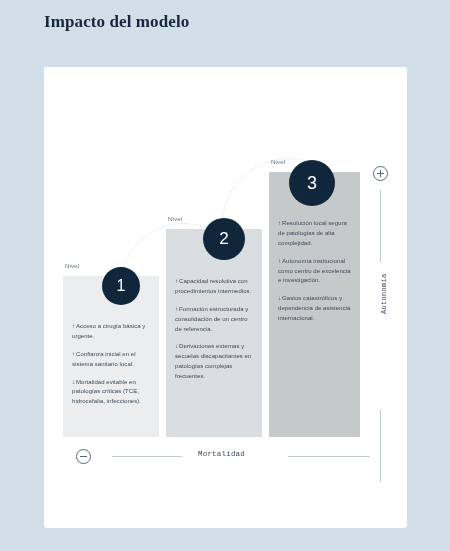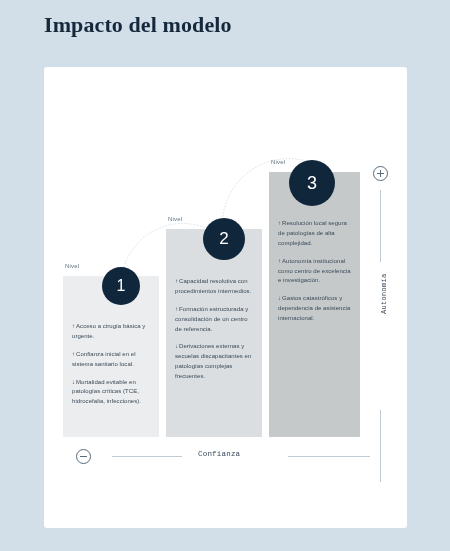--- a/index.html
+++ b/index.html
@@ -14,21 +14,21 @@
     overflow: hidden;
     position: relative;
   }
 
   
   #page-title {
     position: absolute;
     left: 44px;
     top: 12px;
     font-family: "Liberation Serif", serif;
-    font-size: 22px;
+    font-size: 17px;
     font-weight: 700;
     color: #16283c;
     letter-spacing: 0.1px;
     white-space: nowrap;
   }
 
   
   #panel {
     position: absolute;
     left: 44px;
@@ -279,21 +279,21 @@
         <path d="M3.5 6 L0 0 L7 0 Z" fill="#c2cbd2"></path>
       </svg>
     </div>
 
     <div id="x-axis">
       <div class="circ-icon minus" style="left:10px; top:1px;"></div>
       <div class="axis-line-h" style="left:46px; width:70px;"></div>
       <svg class="arrowhead" style="left:42px; top:5px;" width="6" height="7" viewBox="0 0 6 7" xmlns="http://www.w3.org/2000/svg">
         <path d="M0 3.5 L6 0 L6 7 Z" fill="#c2cbd2"></path>
       </svg>
-      <div id="x-label" style="left:132px;">Confianza</div>
+      <div id="x-label" style="left:132px;">Mortalidad</div>
       <div class="axis-line-h" style="left:222px; width:82px;"></div>
       <svg class="arrowhead" style="left:302px; top:5px;" width="6" height="7" viewBox="0 0 6 7" xmlns="http://www.w3.org/2000/svg">
         <path d="M6 3.5 L0 0 L0 7 Z" fill="#c2cbd2"></path>
       </svg>
     </div>
 
   </div>
 </div>
 
 </body></html>

